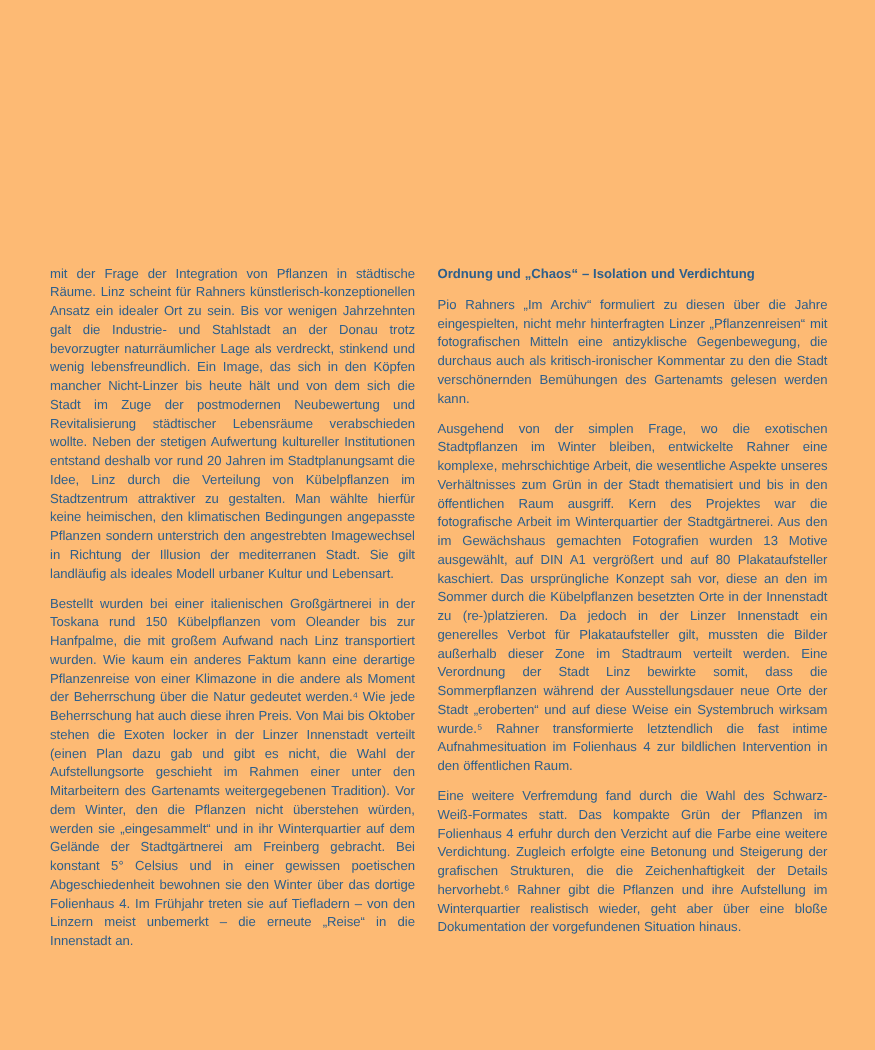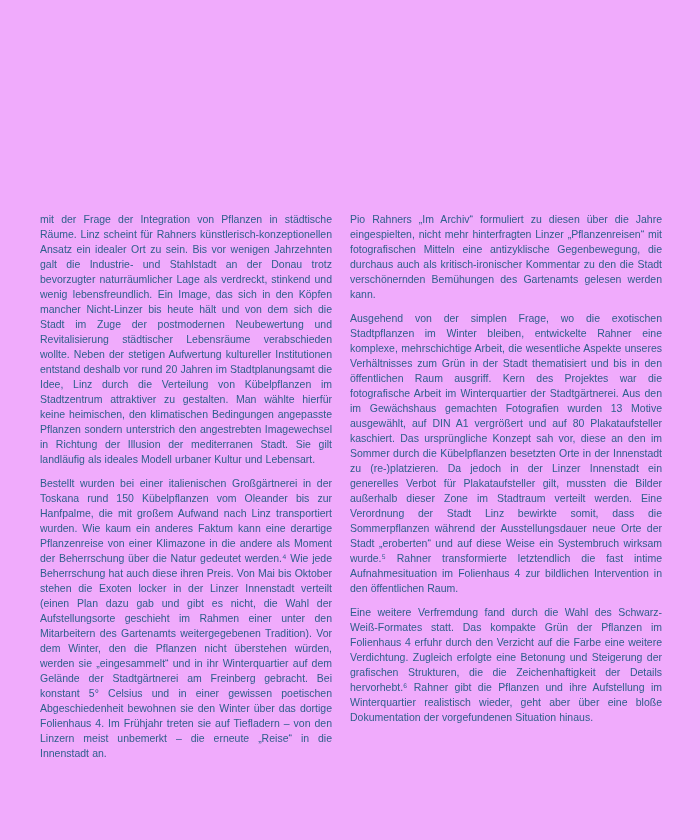--- a/index.html
+++ b/index.html
@@ -10,21 +10,21 @@
     width: 700px;
     height: 840px;
     background: #ffffff;
     position: relative;
     overflow: hidden;
     font-family: "Liberation Sans", "DejaVu Sans", sans-serif;
   }
   .page {
     position: absolute;
     inset: 0;
-    background: #f0abfc;
+    background: #fdba74;
   }
   .column {
     position: absolute;
     top: 212px;
     color: #2d5f8c;
     font-size: 10.5px;
     line-height: 15px;
     text-align: justify;
     hyphens: auto;
     -webkit-hyphens: auto;
@@ -56,20 +56,21 @@
 <body style="background: rgb(255, 255, 255);">
 
 <div class="page">
 
   <div class="column column-left" style="color: rgb(45, 95, 140);">
       <p class="para">mit der Frage der Integration von Pflanzen in städtische Räume. Linz scheint für Rahners künstlerisch-konzeptionellen Ansatz ein idealer Ort zu sein. Bis vor wenigen Jahrzehnten galt die Industrie- und Stahlstadt an der Donau trotz bevorzugter naturräumlicher Lage als verdreckt, stinkend und wenig lebensfreundlich. Ein Image, das sich in den Köpfen mancher Nicht-Linzer bis heute hält und von dem sich die Stadt im Zuge der postmodernen Neubewertung und Revitalisierung städtischer Lebensräume verabschieden wollte. Neben der stetigen Aufwertung kultureller Institutionen entstand deshalb vor rund 20 Jahren im Stadtplanungsamt die Idee, Linz durch die Verteilung von Kübelpflanzen im Stadtzentrum attraktiver zu gestalten. Man wählte hierfür keine heimischen, den klimatischen Bedingungen angepasste Pflanzen sondern unterstrich den angestrebten Imagewechsel in Richtung der Illusion der mediterranen Stadt. Sie gilt landläufig als ideales Modell urbaner Kultur und Lebensart.</p>
       <p class="para">Bestellt wurden bei einer italienischen Großgärtnerei in der Toskana rund 150 Kübelpflanzen vom Oleander bis zur Hanfpalme, die mit großem Aufwand nach Linz transportiert wurden. Wie kaum ein anderes Faktum kann eine derartige Pflanzenreise von einer Klimazone in die andere als Moment der Beherrschung über die Natur gedeutet werden.⁴ Wie jede Beherrschung hat auch diese ihren Preis. Von Mai bis Oktober stehen die Exoten locker in der Linzer Innenstadt verteilt (einen Plan dazu gab und gibt es nicht, die Wahl der Aufstellungsorte geschieht im Rahmen einer unter den Mitarbeitern des Gartenamts weitergegebenen Tradition). Vor dem Winter, den die Pflanzen nicht überstehen würden, werden sie „eingesammelt“ und in ihr Winterquartier auf dem Gelände der Stadtgärtnerei am Freinberg gebracht. Bei konstant 5° Celsius und in einer gewissen poetischen Abgeschiedenheit bewohnen sie den Winter über das dortige Folienhaus 4. Im Frühjahr treten sie auf Tiefladern – von den Linzern meist unbemerkt – die erneute „Reise“ in die Innenstadt an.</p>
     </div>
 
   <div class="column column-right" style="color: rgb(45, 95, 140);">
+    <h2 class="section-heading">Ordnung und „Chaos“ – Isolation und Verdichtung</h2>
     <div>
         <p class="para">Pio Rahners „Im Archiv“ formuliert zu diesen über die Jahre eingespielten, nicht mehr hinterfragten Linzer „Pflanzenreisen“ mit fotografischen Mitteln eine antizyklische Gegenbewegung, die durchaus auch als kritisch-ironischer Kommentar zu den die Stadt verschönernden Bemühungen des Gartenamts gelesen werden kann.</p>
         <p class="para">Ausgehend von der simplen Frage, wo die exotischen Stadtpflanzen im Winter bleiben, entwickelte Rahner eine komplexe, mehrschichtige Arbeit, die wesentliche Aspekte unseres Verhältnisses zum Grün in der Stadt thematisiert und bis in den öffentlichen Raum ausgriff. Kern des Projektes war die fotografische Arbeit im Winterquartier der Stadtgärtnerei. Aus den im Gewächshaus gemachten Fotografien wurden 13 Motive ausgewählt, auf DIN A1 vergrößert und auf 80 Plakataufsteller kaschiert. Das ursprüngliche Konzept sah vor, diese an den im Sommer durch die Kübelpflanzen besetzten Orte in der Innenstadt zu (re-)platzieren. Da jedoch in der Linzer Innenstadt ein generelles Verbot für Plakataufsteller gilt, mussten die Bilder außerhalb dieser Zone im Stadtraum verteilt werden. Eine Verordnung der Stadt Linz bewirkte somit, dass die Sommerpflanzen während der Ausstellungsdauer neue Orte der Stadt „eroberten“ und auf diese Weise ein Systembruch wirksam wurde.⁵ Rahner transformierte letztendlich die fast intime Aufnahmesituation im Folienhaus 4 zur bildlichen Intervention in den öffentlichen Raum.</p>
         <p class="para">Eine weitere Verfremdung fand durch die Wahl des Schwarz-Weiß-Formates statt. Das kompakte Grün der Pflanzen im Folienhaus 4 erfuhr durch den Verzicht auf die Farbe eine weitere Verdichtung. Zugleich erfolgte eine Betonung und Steigerung der grafischen Strukturen, die die Zeichenhaftigkeit der Details hervorhebt.⁶ Rahner gibt die Pflanzen und ihre Aufstellung im Winterquartier realistisch wieder, geht aber über eine bloße Dokumentation der vorgefundenen Situation hinaus.</p>
       </div>
   </div>
 
 </div>
 
 </body></html>

